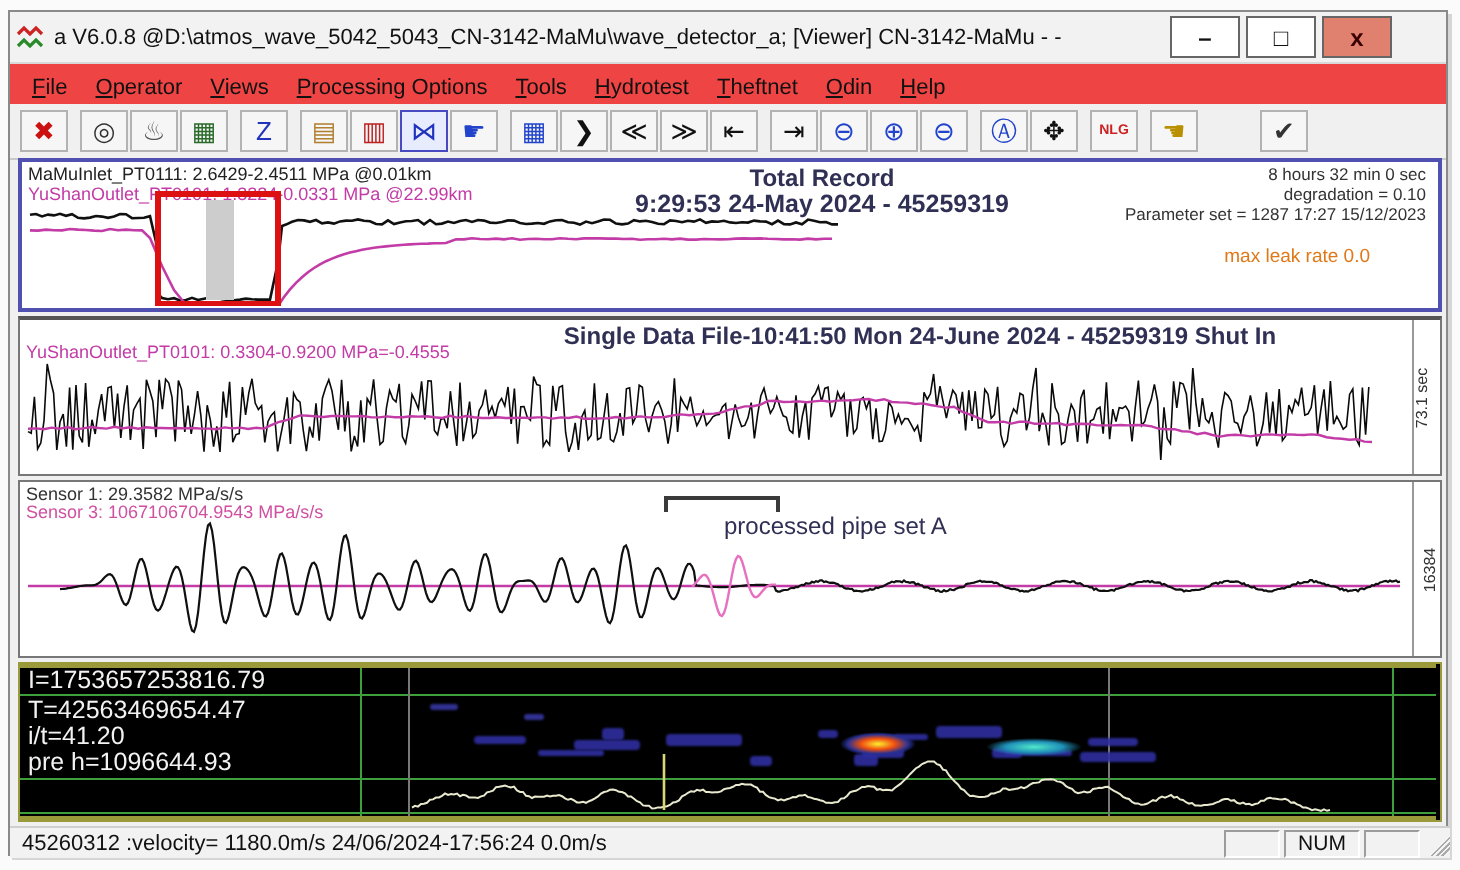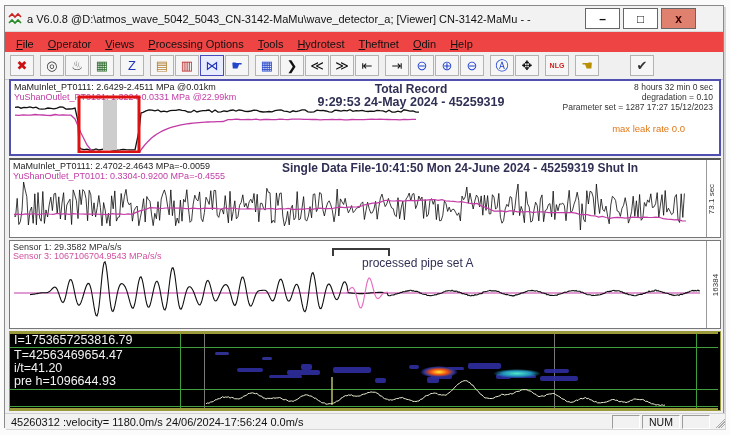--- a/index.html
+++ b/index.html
@@ -158,21 +158,20 @@
     <div id="maxleak">max leak rate 0.0</div>
     <svg id="w1" class="wave" width="706" height="72" style="top:0">
         <path d="M2.0 26.4 L5.0 26.0 L8.0 27.2 L11.0 26.3 L14.0 26.7 L17.0 25.9 L20.0 26.9 L23.0 26.1 L26.0 27.9 L29.0 28.2 L32.0 27.8 L35.0 27.0 L38.0 27.3 L41.0 27.9 L44.0 27.2 L47.0 26.0 L50.0 26.1 L53.0 28.1 L56.0 28.0 L59.0 27.9 L62.0 27.1 L65.0 40.0 L66.0 66.0 L68.0 68.0 L71.0 68.6 L74.0 68.1 L77.0 69.2 L80.0 69.0 L83.0 67.9 L86.0 69.0 L89.0 68.4 L92.0 67.8 L95.0 67.7 L98.0 68.6 L101.0 69.0 L104.0 69.1 L107.0 68.8 L110.0 68.3 L113.0 68.6 L116.0 68.8 L119.0 68.8 L122.0 68.8 L126.0 50.0 L128.0 32.0 L130.0 31.3 L133.0 29.9 L136.0 29.0 L139.0 29.2 L142.0 29.9 L145.0 29.0 L148.0 30.7 L151.0 30.2 L154.0 30.8 L157.0 29.7 L160.0 29.3 L163.0 29.4 L166.0 28.7 L169.0 29.4 L172.0 29.6 L175.0 31.0 L178.0 31.2 L181.0 29.2 L184.0 31.0 L187.0 30.2 L190.0 29.6 L193.0 29.5 L196.0 29.0 L199.0 31.2 L202.0 29.0 L205.0 31.1 L208.0 30.8 L211.0 29.8 L214.0 30.5 L217.0 29.5 L220.0 29.0 L223.0 30.0 L226.0 29.0 L229.0 29.3 L232.0 30.3 L235.0 30.5 L238.0 30.0 L241.0 29.2 L244.0 29.3 L247.0 30.5 L250.0 31.0 L253.0 30.8 L256.0 30.5 L259.0 30.9 L262.0 29.7 L265.0 29.1 L268.0 29.0 L271.0 30.1 L274.0 30.4 L277.0 31.3 L280.0 29.8 L283.0 30.6 L286.0 29.8 L289.0 28.8 L292.0 28.9 L295.0 30.8 L298.0 31.2 L301.0 30.8 L304.0 29.1 L307.0 29.7 L310.0 29.4 L313.0 30.0 L316.0 30.9 L319.0 31.1 L322.0 29.2 L325.0 29.5 L328.0 30.1 L331.0 29.4 L334.0 29.8 L337.0 28.7 L340.0 30.4 L343.0 29.7 L346.0 29.9 L349.0 29.4 L352.0 30.2 L355.0 30.5 L358.0 30.1 L361.0 30.3 L364.0 29.3 L367.0 29.7 L370.0 29.8 L373.0 31.1 L376.0 29.3 L379.0 31.1 L382.0 31.2 L385.0 30.2 L388.0 31.1 L391.0 28.8 L394.0 29.4 L397.0 30.1 L400.0 30.0 L403.0 31.2 L406.0 31.2" fill="none" stroke="#101010" stroke-width="1.3"></path>
         <path d="M2.0 34.2 L6.0 34.3 L10.0 33.8 L14.0 34.1 L18.0 34.2 L22.0 33.5 L26.0 33.8 L30.0 34.0 L34.0 34.3 L38.0 34.5 L42.0 33.5 L46.0 34.1 L50.0 33.8 L54.0 34.1 L58.0 34.2 L62.0 38.0 L68.0 52.0 L74.0 64.0 L78.0 69.0 L80.0 71.0 L84.0 70.8 L88.0 71.2 L92.0 71.0 L96.0 70.6 L100.0 71.3 L104.0 71.2 L108.0 71.3 L112.0 71.2 L116.0 71.0 L120.0 71.4 L124.0 71.4 L126.0 72.0 L129.0 67.5 L132.0 63.7 L135.0 60.4 L138.0 57.6 L141.0 55.1 L144.0 53.0 L147.0 51.2 L150.0 49.6 L153.0 48.3 L156.0 47.1 L159.0 46.1 L162.0 45.3 L165.0 44.6 L168.0 43.9 L171.0 43.4 L174.0 42.9 L177.0 42.5 L180.0 42.2 L183.0 41.9 L186.0 41.6 L189.0 41.4 L192.0 41.2 L195.0 41.0 L198.0 40.9 L201.0 40.8 L204.0 40.6 L207.0 40.6 L210.0 40.5 L215.0 38.6 L219.0 38.7 L223.0 38.1 L227.0 38.5 L231.0 38.6 L235.0 38.3 L239.0 38.7 L243.0 38.1 L247.0 38.9 L251.0 38.5 L255.0 38.4 L259.0 38.6 L263.0 38.6 L267.0 38.1 L271.0 38.4 L275.0 38.6 L279.0 38.2 L283.0 38.2 L287.0 38.2 L291.0 38.3 L295.0 38.3 L299.0 38.5 L303.0 38.4 L307.0 38.9 L311.0 38.6 L315.0 38.6 L319.0 38.4 L323.0 38.7 L327.0 38.3 L331.0 38.8 L335.0 38.8 L339.0 38.5 L343.0 38.6 L347.0 38.7 L351.0 38.6 L355.0 38.3 L359.0 38.2 L363.0 38.3 L367.0 38.2 L371.0 38.4 L375.0 38.5 L379.0 38.7 L383.0 38.6 L387.0 38.8 L391.0 38.3 L395.0 38.7 L399.0 38.4 L403.0 38.4" fill="none" stroke="#c23ba6" stroke-width="1.3"></path>
         <rect x="90" y="19" width="14" height="50" fill="#cdcdcd"></rect>
         <rect x="66" y="16" width="60" height="55" fill="none" stroke="#dd1111" stroke-width="3"></rect>
       </svg>
   </div>
 
   <div id="panel2" class="panel">
-    <div class="lbl black">MaMuInlet_PT0111: 2.4702-2.4643 MPa=-0.0059</div>
     <div class="lbl mag">YuShanOutlet_PT0101: 0.3304-0.9200 MPa=-0.4555</div>
     <div class="ctitle" id="p2title">Single Data File-10:41:50  Mon 24-June 2024 - 45259319 Shut In</div>
     <div class="gutline"></div>
     <span class="rot">73.1 sec</span>
     <svg id="w2" class="wave" width="690" height="64" style="top:14px">
         <path d="M2.0 41.8 L3.6 42.6 L5.2 24.4 L6.8 50.5 L8.4 47.5 L10.0 36.4 L11.6 8.0 L13.2 16.0 L14.8 22.6 L16.4 51.0 L18.0 37.0 L19.6 33.0 L21.2 49.3 L22.8 19.8 L24.4 50.8 L26.0 18.5 L27.6 43.9 L29.2 47.2 L30.8 17.5 L32.4 49.4 L34.0 35.9 L35.6 43.0 L37.2 30.9 L38.8 23.1 L40.4 36.6 L42.0 19.9 L43.6 19.3 L45.2 40.0 L46.8 22.8 L48.4 45.0 L50.0 29.2 L51.6 18.7 L53.2 46.0 L54.8 31.0 L56.4 27.9 L58.0 25.2 L59.6 50.5 L61.2 15.9 L62.8 21.0 L64.4 26.5 L66.0 44.6 L67.6 15.9 L69.2 30.6 L70.8 15.6 L72.4 17.5 L74.0 24.5 L75.6 46.7 L77.2 16.3 L78.8 20.8 L80.4 42.0 L82.0 28.8 L83.6 42.9 L85.2 33.5 L86.8 21.5 L88.4 33.4 L90.0 51.8 L91.6 28.6 L93.2 36.2 L94.8 49.3 L96.4 39.2 L98.0 52.0 L99.6 21.8 L101.2 34.8 L102.8 16.9 L104.4 47.1 L106.0 43.3 L107.6 42.8 L109.2 19.5 L110.8 33.4 L112.4 22.4 L114.0 15.4 L115.6 27.5 L117.2 30.8 L118.8 28.9 L120.4 47.2 L122.0 36.7 L123.6 33.7 L125.2 32.0 L126.8 51.7 L128.4 43.4 L130.0 35.4 L131.6 24.7 L133.2 48.0 L134.8 22.5 L136.4 25.7 L138.0 27.1 L139.6 40.9 L141.2 51.6 L142.8 39.3 L144.4 44.8 L146.0 27.6 L147.6 46.3 L149.2 25.1 L150.8 19.9 L152.4 15.9 L154.0 21.5 L155.6 32.1 L157.2 40.9 L158.8 15.9 L160.4 41.7 L162.0 26.7 L163.6 51.7 L165.2 44.0 L166.8 49.2 L168.4 26.1 L170.0 47.2 L171.6 25.3 L173.2 28.1 L174.8 15.7 L176.4 33.9 L178.0 48.3 L179.6 46.7 L181.2 30.0 L182.8 21.2 L184.4 25.4 L186.0 26.9 L187.6 17.9 L189.2 44.3 L190.8 47.7 L192.4 38.6 L194.0 23.2 L195.6 26.5 L197.2 30.4 L198.8 16.7 L200.4 35.7 L202.0 16.4 L203.6 16.5 L205.2 41.2 L206.8 43.4 L208.4 35.7 L210.0 35.1 L211.6 40.1 L213.2 21.6 L214.8 36.2 L216.4 48.9 L218.0 17.3 L219.6 46.6 L221.2 37.5 L222.8 26.8 L224.4 44.8 L226.0 42.5 L227.6 31.2 L229.2 28.4 L230.8 20.8 L232.4 32.9 L234.0 29.2 L235.6 34.9 L237.2 27.8 L238.8 25.2 L240.4 29.0 L242.0 19.5 L243.6 38.0 L245.2 20.3 L246.8 47.8 L248.4 29.4 L250.0 29.3 L251.6 34.5 L253.2 36.1 L254.8 14.3 L256.4 18.3 L258.0 18.8 L259.6 49.1 L261.2 46.2 L262.8 48.5 L264.4 18.9 L266.0 31.5 L267.6 19.6 L269.2 18.9 L270.8 42.1 L272.4 51.9 L274.0 47.1 L275.6 37.4 L277.2 50.9 L278.8 34.6 L280.4 31.2 L282.0 45.8 L283.6 43.6 L285.2 17.6 L286.8 45.8 L288.4 44.9 L290.0 34.1 L291.6 22.6 L293.2 45.7 L294.8 46.9 L296.4 42.0 L298.0 32.6 L299.6 43.8 L301.2 20.4 L302.8 19.9 L304.4 37.6 L306.0 34.3 L307.6 18.6 L309.2 19.6 L310.8 35.6 L312.4 42.0 L314.0 34.1 L315.6 28.9 L317.2 26.8 L318.8 30.9 L320.4 36.6 L322.0 47.8 L323.6 37.9 L325.2 15.1 L326.8 42.0 L328.4 24.9 L330.0 27.9 L331.6 30.5 L333.2 24.3 L334.8 33.2 L336.4 38.8 L338.0 35.8 L339.6 31.6 L341.2 38.6 L342.8 36.8 L344.4 34.4 L346.0 33.5 L347.6 33.3 L349.2 29.5 L350.8 27.9 L352.4 45.5 L354.0 36.6 L355.6 28.2 L357.2 34.7 L358.8 39.2 L360.4 38.7 L362.0 34.9 L363.6 27.3 L365.2 45.2 L366.8 33.3 L368.4 24.0 L370.0 20.1 L371.6 26.9 L373.2 32.6 L374.8 29.9 L376.4 24.4 L378.0 29.5 L379.6 33.9 L381.2 34.6 L382.8 41.2 L384.4 42.6 L386.0 23.7 L387.6 44.8 L389.2 34.0 L390.8 27.0 L392.4 45.8 L394.0 25.0 L395.6 22.9 L397.2 19.1 L398.8 26.9 L400.4 20.2 L402.0 19.6 L403.6 34.6 L405.2 30.7 L406.8 22.0 L408.4 25.8 L410.0 23.0 L411.6 44.4 L413.2 25.6 L414.8 42.6 L416.4 40.4 L418.0 26.1 L419.6 24.7 L421.2 30.3 L422.8 25.6 L424.4 45.6 L426.0 30.2 L427.6 46.8 L429.2 46.5 L430.8 41.2 L432.4 27.1 L434.0 29.7 L435.6 37.4 L437.2 33.1 L438.8 37.9 L440.4 35.3 L442.0 35.4 L443.6 38.3 L445.2 41.4 L446.8 38.8 L448.4 46.9 L450.0 22.1 L451.6 25.7 L453.2 22.9 L454.8 13.0 L456.4 29.3 L458.0 19.1 L459.6 27.2 L461.2 35.0 L462.8 27.2 L464.4 21.1 L466.0 23.4 L467.6 32.8 L469.2 21.9 L470.8 41.2 L472.4 21.1 L474.0 36.4 L475.6 21.6 L477.2 39.9 L478.8 39.8 L480.4 20.7 L482.0 23.1 L483.6 35.1 L485.2 33.3 L486.8 19.4 L488.4 43.2 L490.0 49.2 L491.6 46.5 L493.2 35.0 L494.8 30.4 L496.4 32.5 L498.0 22.6 L499.6 23.6 L501.2 41.1 L502.8 34.6 L504.4 20.1 L506.0 10.0 L507.6 41.6 L509.2 32.4 L510.8 37.6 L512.4 48.7 L514.0 17.6 L515.6 29.8 L517.2 33.1 L518.8 48.1 L520.4 46.9 L522.0 35.8 L523.6 28.2 L525.2 31.5 L526.8 46.9 L528.4 25.1 L530.0 20.9 L531.6 47.7 L533.2 36.5 L534.8 35.6 L536.4 30.6 L538.0 29.6 L539.6 42.8 L541.2 17.1 L542.8 45.6 L544.4 30.6 L546.0 36.8 L547.6 29.9 L549.2 30.2 L550.8 29.1 L552.4 31.7 L554.0 46.7 L555.6 30.0 L557.2 16.3 L558.8 38.8 L560.4 36.7 L562.0 30.2 L563.6 25.9 L565.2 18.2 L566.8 26.6 L568.4 56.0 L570.0 29.7 L571.6 45.3 L573.2 47.8 L574.8 16.7 L576.4 30.0 L578.0 17.3 L579.6 18.0 L581.2 23.1 L582.8 40.7 L584.4 10.0 L586.0 28.1 L587.6 39.5 L589.2 25.0 L590.8 35.5 L592.4 37.4 L594.0 32.1 L595.6 42.2 L597.2 49.8 L598.8 30.9 L600.4 22.3 L602.0 23.8 L603.6 26.5 L605.2 37.0 L606.8 37.7 L608.4 42.4 L610.0 34.3 L611.6 31.3 L613.2 23.7 L614.8 32.4 L616.4 49.1 L618.0 44.6 L619.6 37.5 L621.2 22.2 L622.8 42.3 L624.4 26.8 L626.0 43.8 L627.6 20.5 L629.2 46.3 L630.8 44.1 L632.4 28.5 L634.0 32.3 L635.6 25.9 L637.2 28.4 L638.8 19.8 L640.4 33.6 L642.0 32.9 L643.6 29.8 L645.2 18.6 L646.8 43.1 L648.4 31.1 L650.0 20.7 L651.6 41.3 L653.2 16.5 L654.8 38.1 L656.4 34.2 L658.0 37.2 L659.6 40.6 L661.2 39.2 L662.8 23.2 L664.4 20.5 L666.0 45.4 L667.6 48.5 L669.2 19.8 L670.8 43.4 L672.4 19.5" fill="none" stroke="#0a0a0a" stroke-width="0.8"></path>
         <path d="M2.0 40.4 L5.9 40.2 L9.9 40.6 L13.8 39.8 L17.7 40.4 L21.7 39.5 L25.6 40.6 L29.5 40.2 L33.5 39.5 L37.4 40.0 L41.3 40.3 L45.3 39.4 L49.2 40.2 L53.1 39.6 L57.1 40.4 L61.0 39.6 L64.9 40.0 L68.9 40.0 L72.8 40.1 L76.7 40.0 L80.7 40.2 L84.6 40.0 L88.5 40.3 L92.5 40.3 L96.4 40.6 L100.3 39.7 L104.3 40.2 L108.2 39.8 L112.1 40.5 L116.1 39.9 L120.0 40.3 L123.6 38.6 L127.2 37.1 L130.8 36.2 L134.4 35.1 L138.0 33.7 L142.0 33.9 L145.9 34.2 L149.9 34.5 L153.8 34.0 L157.8 34.0 L161.7 34.2 L165.7 34.2 L169.6 34.0 L173.6 34.7 L177.5 34.7 L181.5 34.2 L185.4 34.6 L189.4 34.6 L193.3 34.1 L197.3 34.3 L201.2 34.1 L205.2 34.6 L209.1 35.0 L213.1 33.9 L217.0 34.9 L221.0 34.0 L224.9 34.6 L228.9 35.0 L232.8 35.0 L236.8 34.6 L240.7 35.0 L244.7 35.0 L248.6 34.8 L252.6 35.0 L256.5 34.7 L260.5 34.7 L264.4 35.3 L268.4 34.7 L272.3 35.0 L276.3 34.3 L280.2 35.4 L284.2 35.4 L288.1 35.2 L292.1 35.1 L296.0 34.5 L300.0 35.3 L304.1 34.6 L308.2 34.2 L312.3 34.7 L316.4 34.6 L320.5 34.5 L324.5 33.7 L328.6 33.2 L332.7 33.6 L336.8 33.1 L340.9 33.0 L345.0 32.8 L348.9 32.2 L352.7 30.8 L356.6 30.2 L360.4 29.2 L364.3 29.1 L368.1 28.4 L372.0 26.5 L375.9 26.4 L379.7 27.0 L383.6 26.9 L387.5 26.7 L391.3 27.1 L395.2 26.7 L399.1 26.3 L402.9 26.9 L406.8 26.3 L410.7 26.2 L414.5 26.1 L418.4 25.7 L422.3 25.5 L426.1 26.4 L430.0 25.6 L433.9 27.0 L437.8 27.2 L441.7 27.3 L445.6 28.0 L449.4 27.7 L453.3 28.5 L457.2 29.2 L461.1 29.8 L465.0 29.4 L469.3 32.0 L473.5 33.4 L477.8 35.3 L482.0 37.1 L485.9 37.1 L489.8 36.8 L493.7 37.8 L497.6 36.9 L501.5 36.9 L505.4 37.9 L509.3 37.8 L513.2 37.8 L517.1 37.5 L521.0 38.6 L524.9 38.0 L528.8 37.9 L532.7 38.0 L536.6 38.7 L540.5 38.7 L544.4 38.7 L548.3 38.5 L552.2 38.7 L556.1 38.5 L560.0 38.6 L563.8 39.2 L567.6 40.4 L571.4 40.6 L575.2 40.6 L579.0 41.6 L582.8 41.8 L586.6 43.1 L590.4 42.4 L594.2 43.5 L598.0 44.3 L601.8 43.6 L605.6 43.4 L609.5 43.7 L613.3 44.2 L617.1 43.6 L620.9 43.2 L624.7 43.3 L628.5 43.6 L632.4 43.2 L636.2 43.4 L640.0 43.5 L643.8 43.2 L647.6 43.5 L651.3 44.6 L655.1 45.1 L658.9 45.4 L662.7 45.9 L666.4 45.6 L670.2 46.8 L674.0 47.0" fill="none" stroke="#c23ba6" stroke-width="1.2"></path>
       </svg>
   </div>
 

